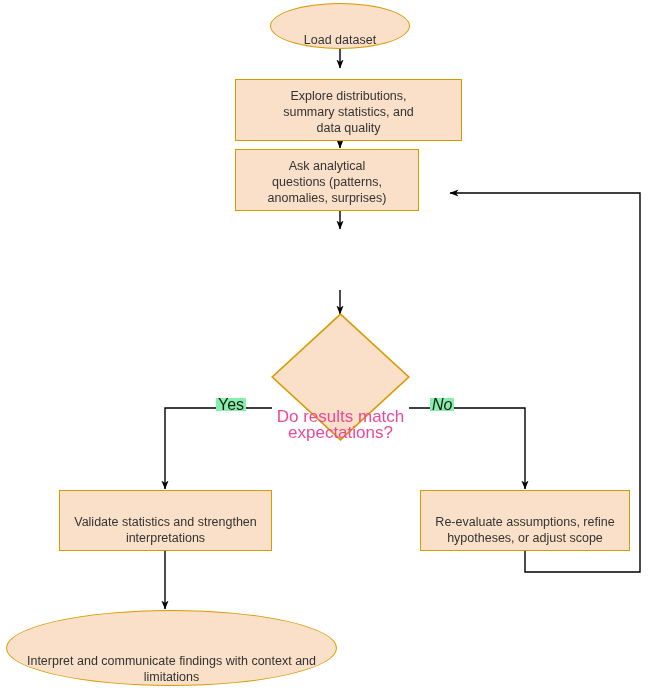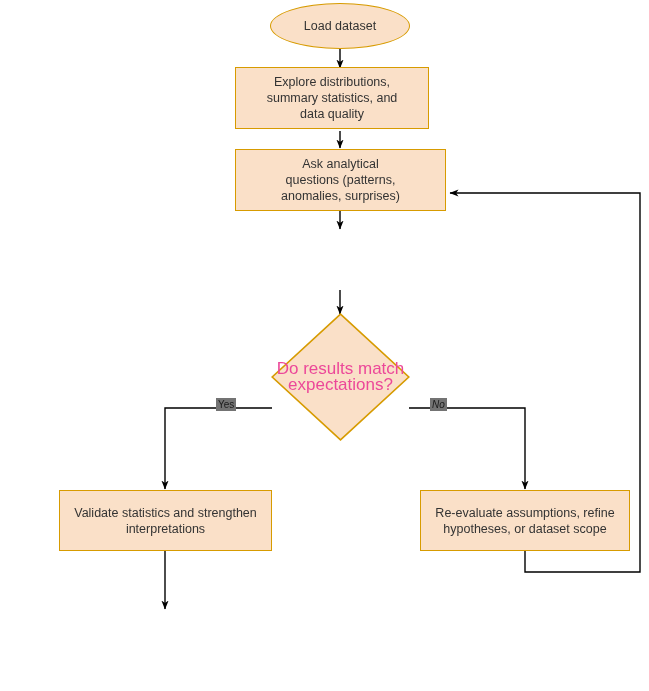--- a/index.html
+++ b/index.html
@@ -19,21 +19,21 @@
     position: absolute;
     left: 0;
     top: 0;
     width: 649px;
     height: 691px;
   }
   .node {
     position: absolute;
     box-sizing: border-box;
     display: flex;
-    align-items: center;
+    align-items: flex-end;
     justify-content: center;
     text-align: center;
     color: #333333;
     font-size: 12.5px;
     line-height: 16px;
     background: #fae0c8;
     border: 1.4px solid #d79b00;
     z-index: 2;
   }
   .node.rect {
@@ -57,23 +57,23 @@
     position: relative;
     z-index: 1;
     color: #ec4899;
     font-size: 17px;
     line-height: 16px;
     text-align: center;
   }
   .edge-label {
     position: absolute;
     color: #1a1a1a;
-    font-size: 10px;
+    font-size: 16px;
     line-height: 13px;
-    background: #737373;
+    background: #86efac;
     padding: 0 2px;
     z-index: 3;
     white-space: nowrap;
   }
   .node-text {
     white-space: pre-line;
     display: block;
   }
 </style>
 </head>
@@ -102,27 +102,27 @@
 
     <path d="M165,551 L165,609" stroke="#000000" stroke-width="1.4" fill="none" marker-end="url(#arrow)"></path>
 
     <path d="M525,551 L525,572 L640,572 L640,193 L450,193" stroke="#000000" stroke-width="1.4" fill="none" marker-end="url(#arrow)"></path>
   </svg>
 
   <div class="node ellipse" style="left:270px; top:3px; width:140px; height:46px;">
     <span class="node-text">Load dataset</span>
   </div>
 
-  <div class="node rect" style="left:235px; top:67px; width:194px; height:62px;">
+  <div class="node rect" style="left:235px; top:79px; width:227px; height:62px;">
     <span class="node-text">Explore distributions,
 summary statistics, and
 data quality</span>
   </div>
 
-  <div class="node rect" style="left:235px; top:149px; width:211px; height:62px;">
+  <div class="node rect" style="left:235px; top:149px; width:184px; height:62px;">
     <span class="node-text">Ask analytical
 questions (patterns,
 anomalies, surprises)</span>
   </div>
 
 
   <div class="node diamond" style="left:271px; top:313px; width:139px; height:128px;">
     <svg class="diamond-shape" viewBox="0 0 139 128" preserveAspectRatio="none">
       <polygon points="69.5,1.2 137.8,64 69.5,126.8 1.2,64" fill="#fae0c8" stroke="#d79b00" stroke-width="1.6"></polygon>
     </svg>
@@ -134,17 +134,21 @@
 
   <span class="edge-label" style="left:430px; top:398px;font-style:italic;">No</span>
 
   <div class="node rect" style="left:59px; top:490px; width:213px; height:61px;">
     <span class="node-text">Validate statistics and strengthen
 interpretations</span>
   </div>
 
   <div class="node rect" style="left:420px; top:490px; width:210px; height:61px;">
     <span class="node-text">Re-evaluate assumptions, refine
-hypotheses, or dataset scope</span>
+hypotheses, or adjust scope</span>
   </div>
 
+  <div class="node ellipse" style="left:6px; top:610px; width:331px; height:76px;">
+    <span class="node-text">Interpret and communicate findings with context and
+limitations</span>
+  </div>
 
 </div>
 
 </body></html>

